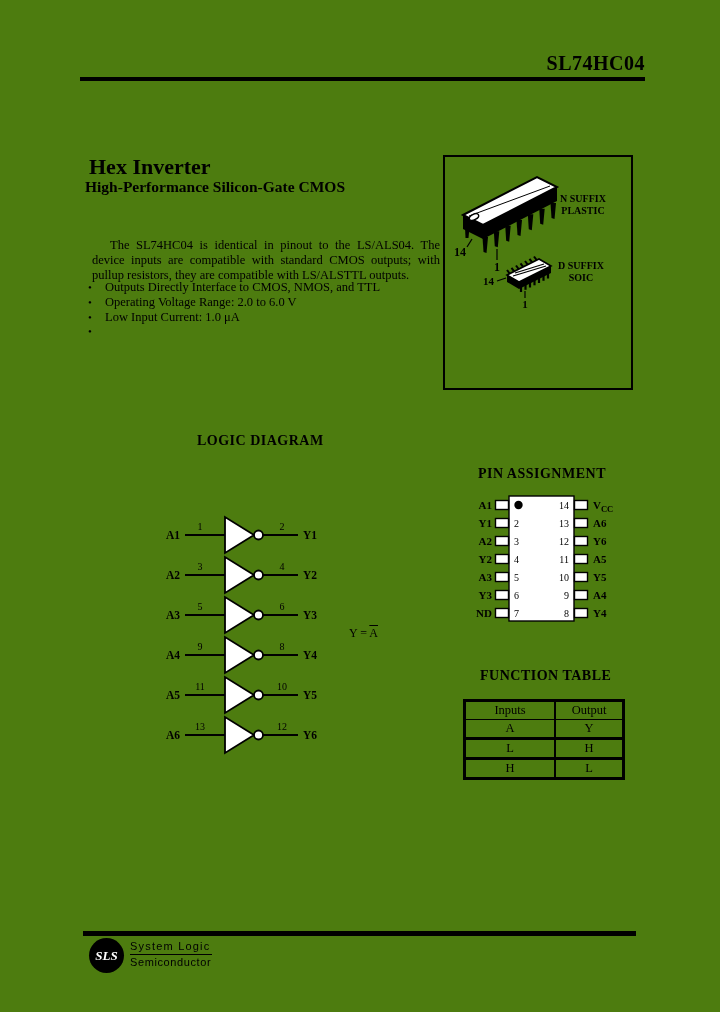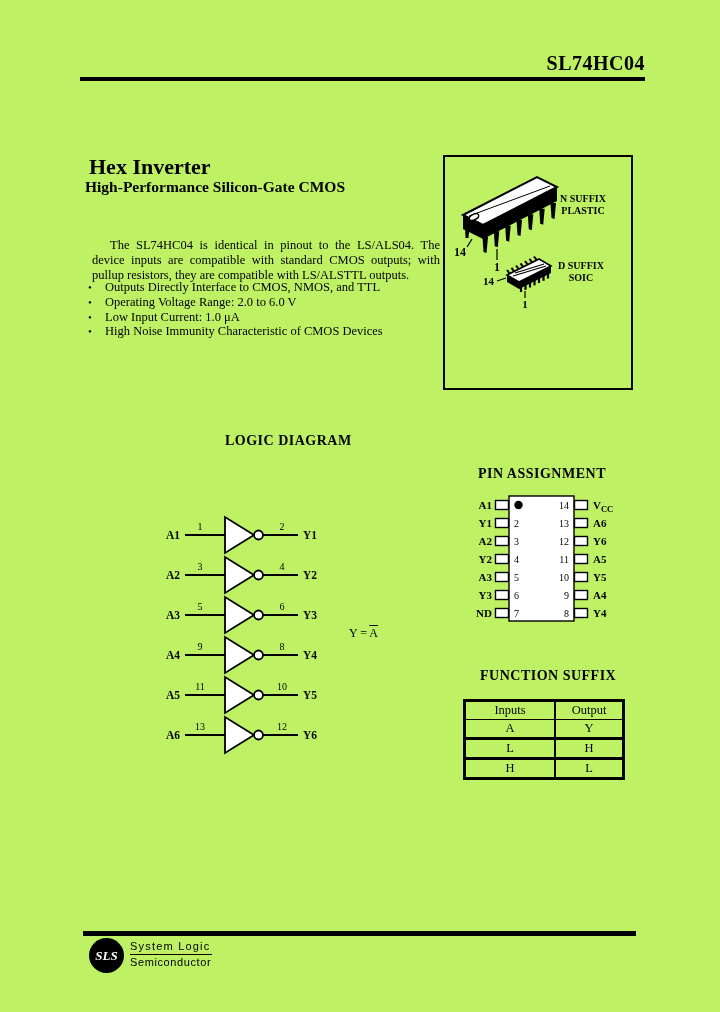--- a/index.html
+++ b/index.html
@@ -1,17 +1,17 @@
 <!DOCTYPE html>
 <html><head>
 <meta charset="utf-8">
 <style>
   html,body{margin:0;padding:0;background:#e8e8e8;}
   .page{
-    position:relative;width:720px;height:1012px;background:#bef264;
+    position:relative;width:720px;height:1012px;background:#4d7c0f;
     font-family:"Liberation Serif","DejaVu Serif",serif;color:#000;
     outline:1px solid #c4c4c4;overflow:hidden;
   }
   .abs{position:absolute;}
   .rule{background:#000;}
   .part-number{
     position:absolute;top:52px;right:75px;font-size:20px;font-weight:bold;
     letter-spacing:0.5px;
   }
   .title-main{position:absolute;left:85px;top:150px;font-size:22px;font-weight:bold;margin:4px;}
@@ -98,21 +98,20 @@
     <div class="feature-item">
       <span class="feature-bullet">•</span>
       <span>Operating Voltage Range: 2.0 to 6.0 V</span>
     </div>
     <div class="feature-item">
       <span class="feature-bullet">•</span>
       <span>Low Input Current: 1.0 μA</span>
     </div>
     <div class="feature-item">
       <span class="feature-bullet">•</span>
-      <span>High Noise Immunity Characteristic of CMOS Devices</span>
     </div>
   </div>
 
   <div class="package-box">
     <svg class="abs" style="left:2px;top:10px;" width="182" height="150" viewBox="0 0 182 150">
 
       <g fill="#000">
         <polygon points="18,60 22.5,60 21.5,71 18.5,71"></polygon>
         <polygon points="28.7,54.5 33.2,54.5 32.2,65.5 29.2,65.5"></polygon>
         <polygon points="39.3,49 43.8,49 42.8,60 39.8,60"></polygon>
@@ -178,21 +177,21 @@
       <span style="display:block;">N SUFFIX</span>
       <span style="display:block;">PLASTIC</span>
     </div>
     <div class="pkg-label" style="left:100px;top:103px;width:72px;">
       <span style="display:block;">D SUFFIX</span>
       <span style="display:block;">SOIC</span>
     </div>
 
   </div>
 
-  <div class="section-title" style="left:197px;top:433px;margin-left:28px;">LOGIC DIAGRAM</div>
+  <div class="section-title" style="left:197px;top:433px;">LOGIC DIAGRAM</div>
 
   <svg class="abs" style="left:158px;top:500px;" width="230" height="265" viewBox="0 0 230 265">
     <g transform="translate(0,35)">
       <text x="22" y="4" class="glabel" text-anchor="end">A1</text>
       <line x1="27" y1="0" x2="67" y2="0" class="wire"></line>
       <text x="42" y="-5" class="gpin" text-anchor="middle">1</text>
       <polygon points="67,-18 67,18 96,0" class="tri"></polygon>
       <circle cx="100.5" cy="0" r="4.5" class="bubble"></circle>
       <line x1="105" y1="0" x2="140" y2="0" class="wire"></line>
       <text x="124" y="-5" class="gpin" text-anchor="middle">2</text>
@@ -304,21 +303,21 @@
 
     <text x="93" y="16.5" text-anchor="end" class="pa-num">14</text>
     <text x="93" y="34.5" text-anchor="end" class="pa-num">13</text>
     <text x="93" y="52.5" text-anchor="end" class="pa-num">12</text>
     <text x="93" y="70.5" text-anchor="end" class="pa-num">11</text>
     <text x="93" y="88.5" text-anchor="end" class="pa-num">10</text>
     <text x="93" y="106.5" text-anchor="end" class="pa-num">9</text>
     <text x="93" y="124.5" text-anchor="end" class="pa-num">8</text>
   </svg>
 
-  <div class="section-title" style="left:480px;top:668px;">FUNCTION SUFFIX</div>
+  <div class="section-title" style="left:480px;top:668px;">FUNCTION TABLE</div>
 
   <table class="function-table">
     <tbody>
         <tr>
       <th>Inputs</th>
       <th>Output</th>
     </tr>
     <tr>
       <td>A</td>
       <td>Y</td>

